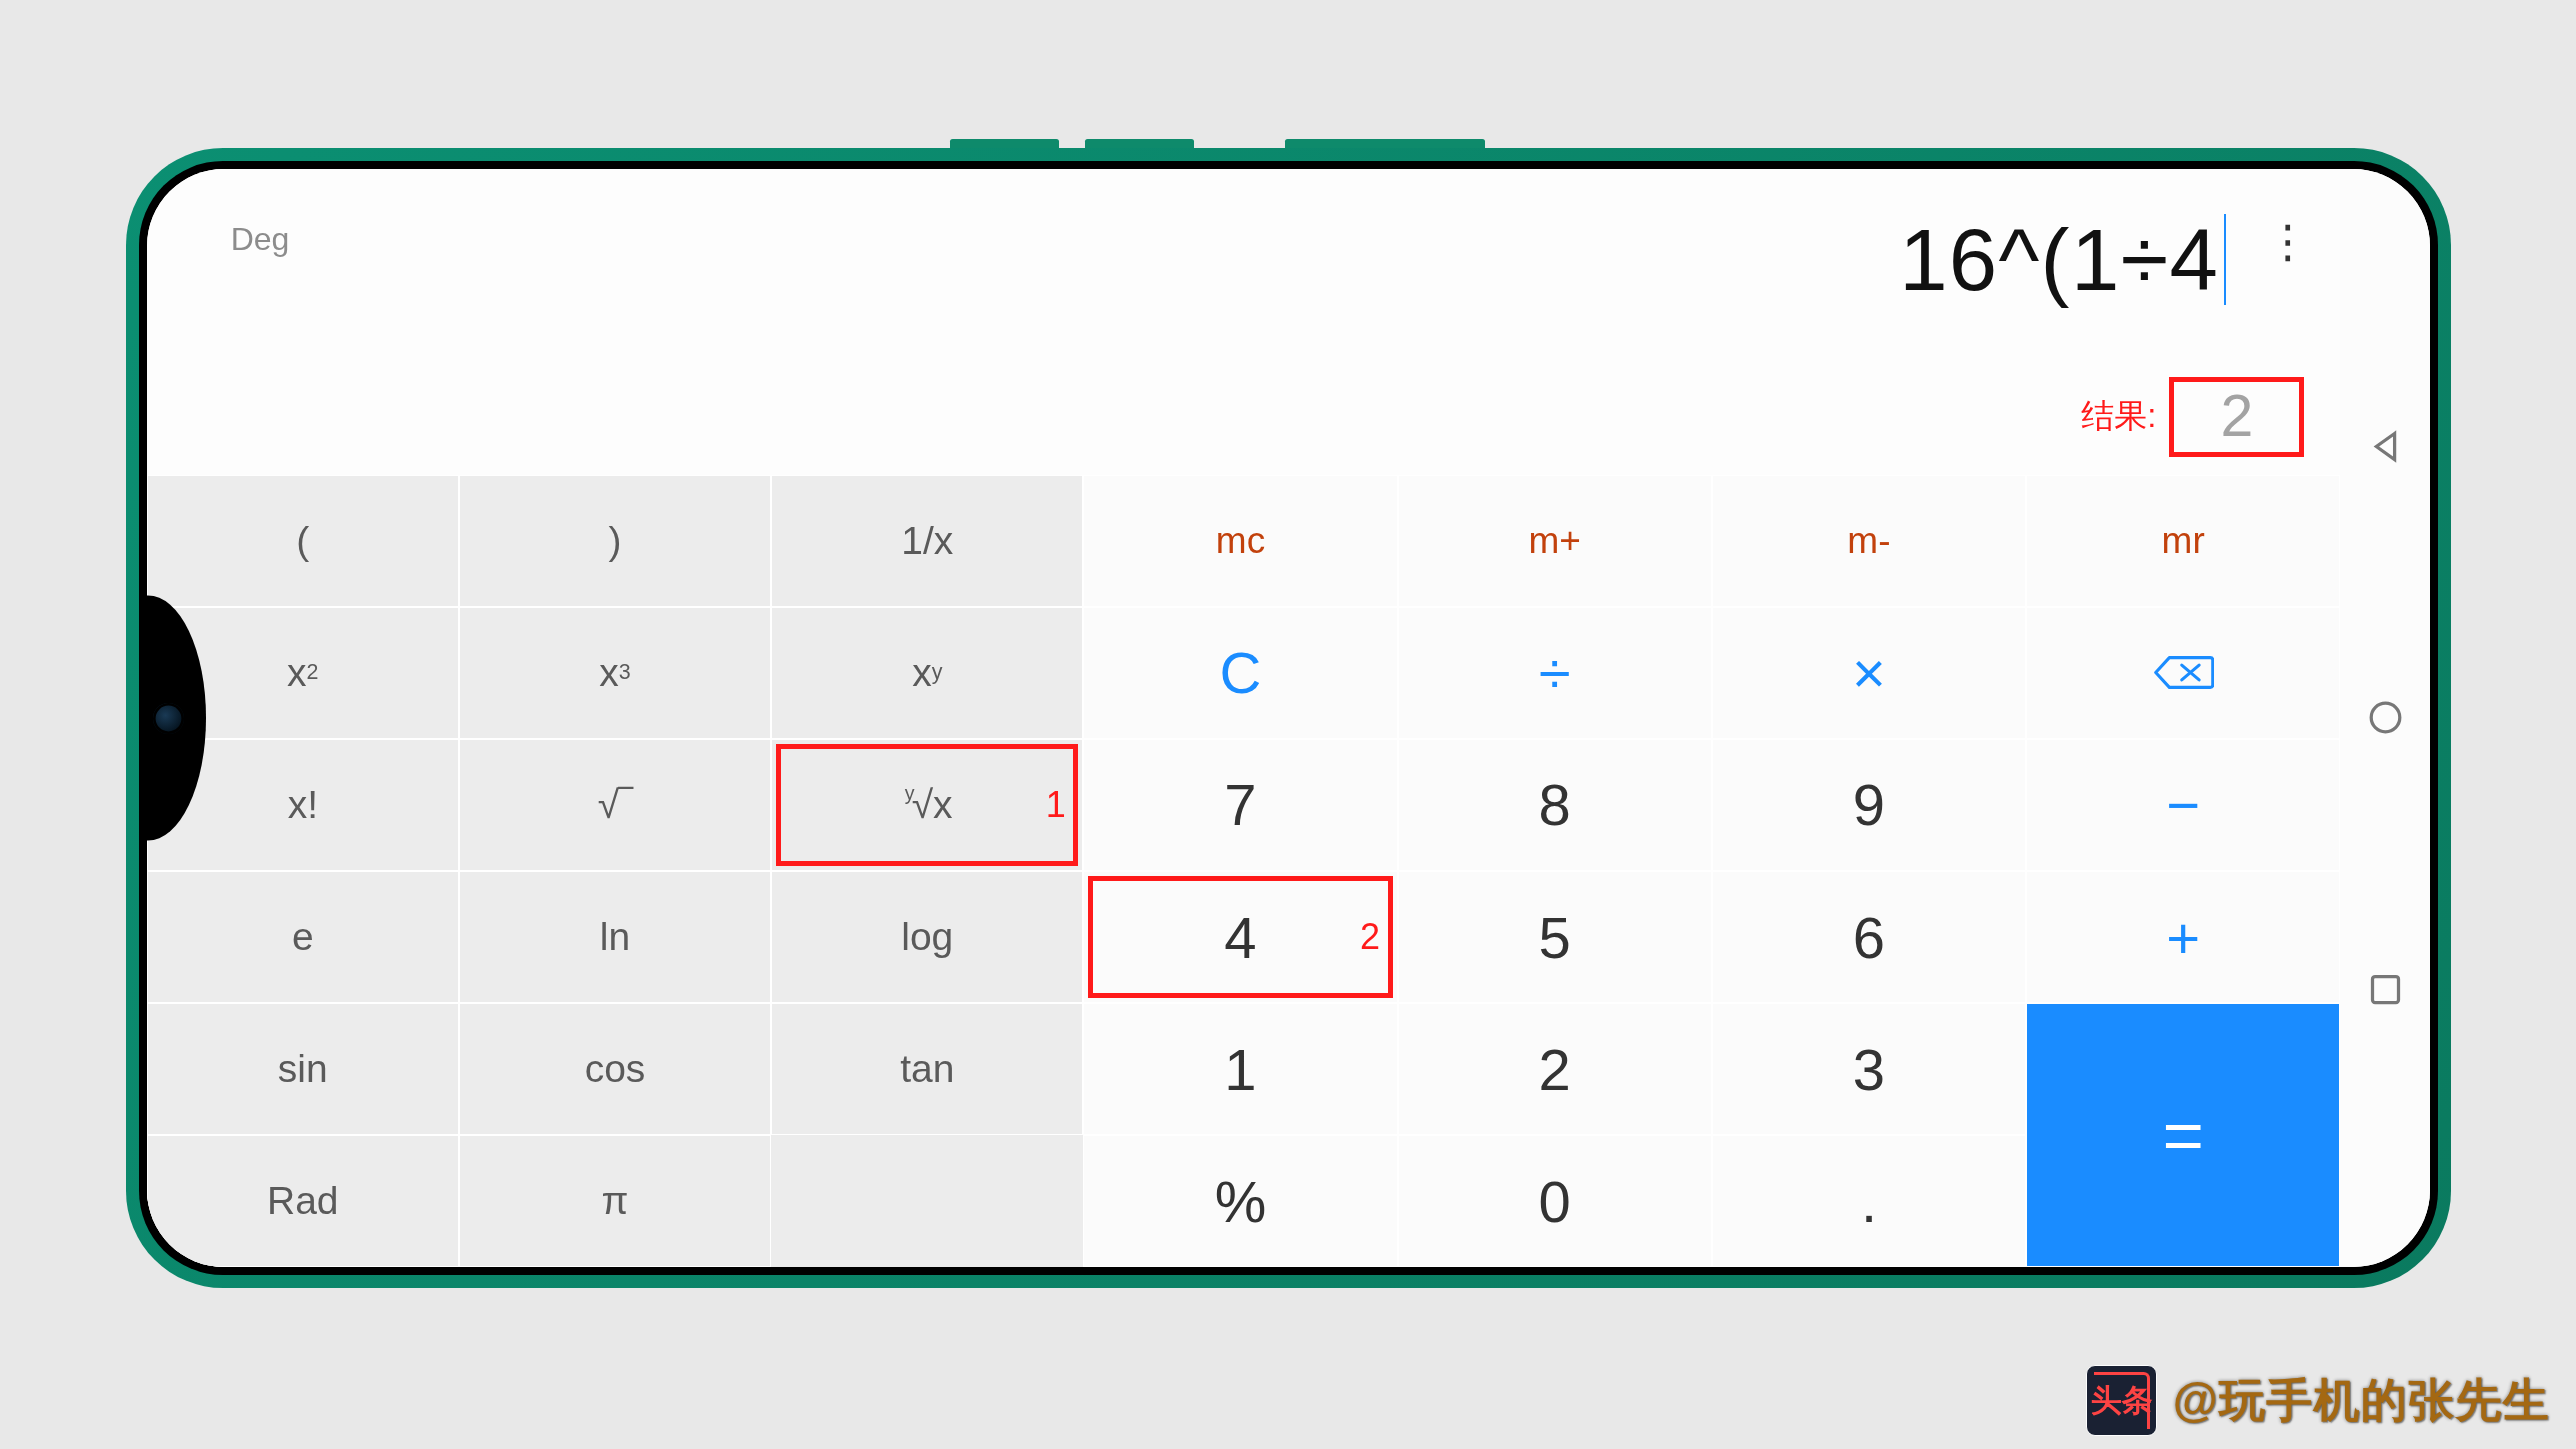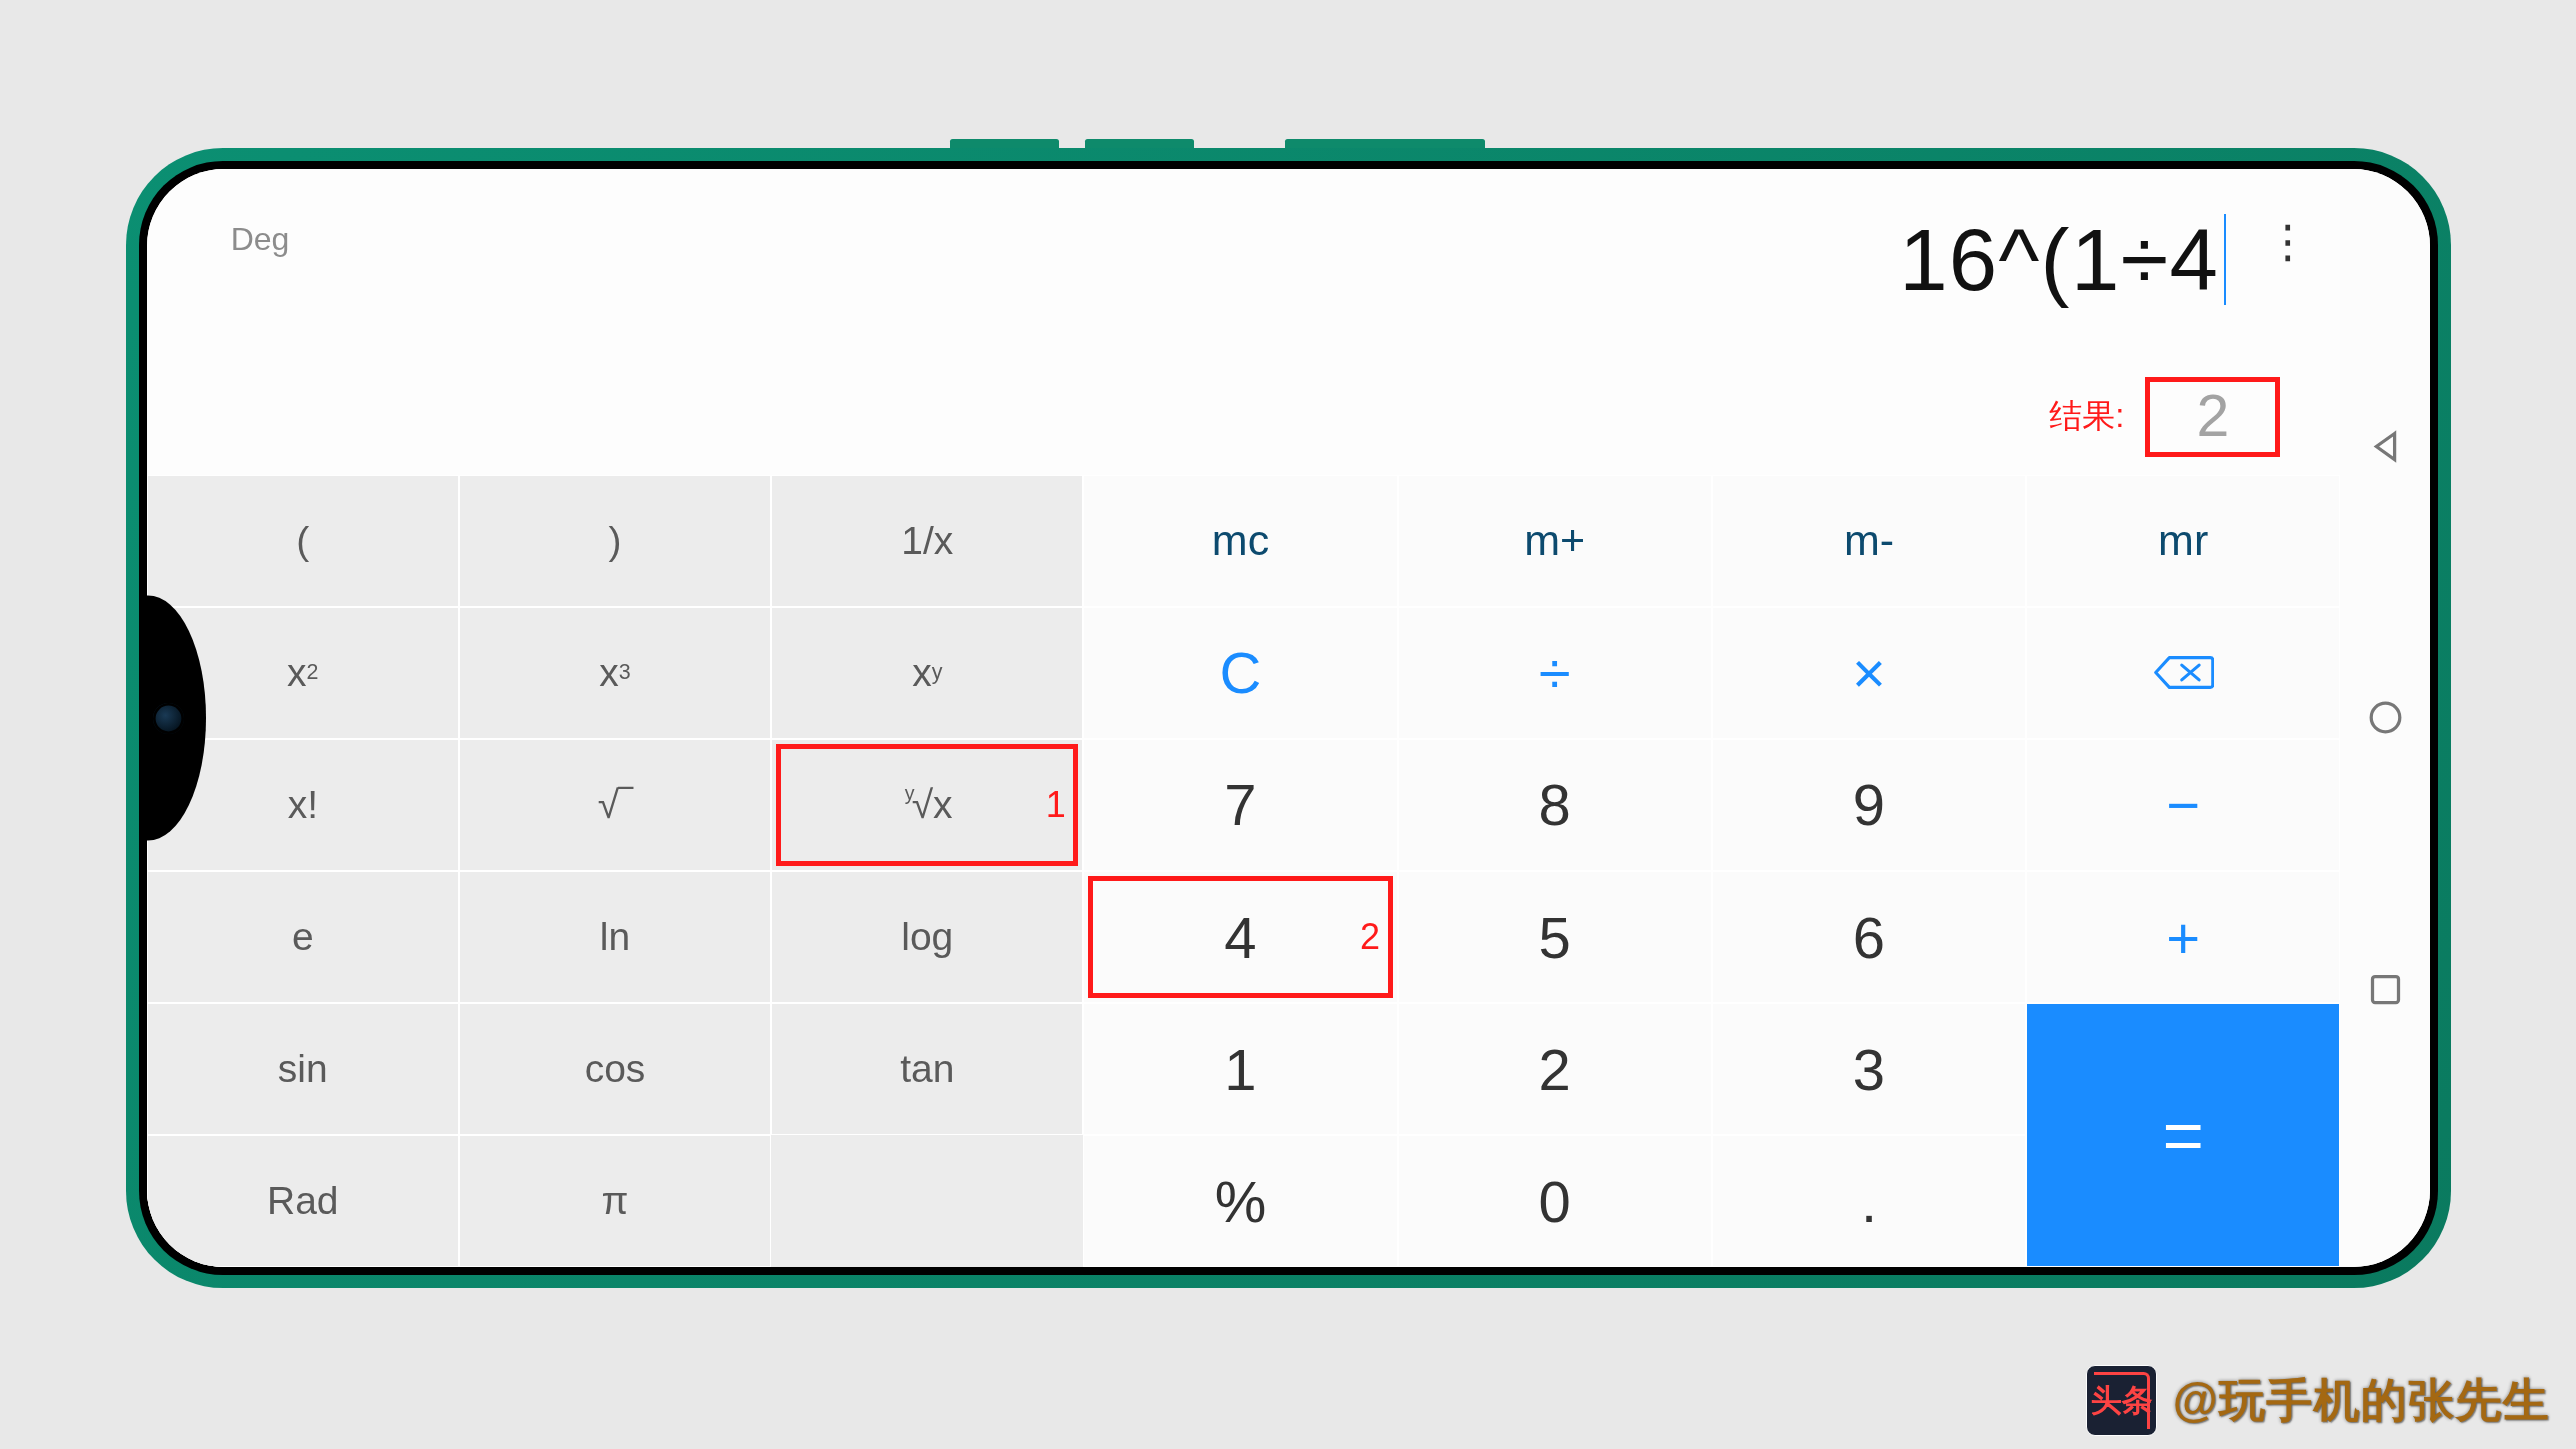--- a/index.html
+++ b/index.html
@@ -115,25 +115,25 @@
     color:#333;
     letter-spacing: 0;
     line-height: 0.4;
     padding-top: 19.3px;
     cursor:pointer;
     width: 30px;
     text-align:center;
   }
   .result-row {
     position:absolute;
-    right: 60px;
+    right: 36px;
     bottom: 18px;
     display:flex;
     align-items:center;
-    gap: 21px;
+    gap: 13px;
   }
   .result-label { color:#ff1a1a; font-size:33px; }
   .result-box {
     border: 5.2px solid #ff1a1a;
     padding: 2.6px 31px;
     font-size: 59px;
     color:#a3a3a3;
     min-width: 135px;
     text-align:center;
     line-height:1.1;
@@ -165,21 +165,21 @@
     justify-content:center;
     font-size: 46px;
     color:#5a5a5a;
     background:#ececec;
     border: 1.3px solid #fff;
     cursor:pointer;
     user-select:none;
   }
   .sci-col .key { font-size: 39px; }
   .num-col .key { background:#fbfbfb; color:#333; font-size: 58px; }
-  .num-col .key.top { color:#0c4a6e; font-size: 43px; }
+  .num-col .key.top { color:#c2410c; font-size: 37px; }
   .key.blue { color:#1a8cff; }
   .key.blue-op { color:#1a8cff; font-size: 58px; }
   .key.equals {
     background:#1a8cff;
     color:#fff;
     font-size: 71px;
     grid-row: span 2;
   }
   .key .sup { font-size: 0.55em; vertical-align: super; }
   .key .rootfrac { font-size: 0.5em; position:relative; top:-0.9em; left:0.15em;}

